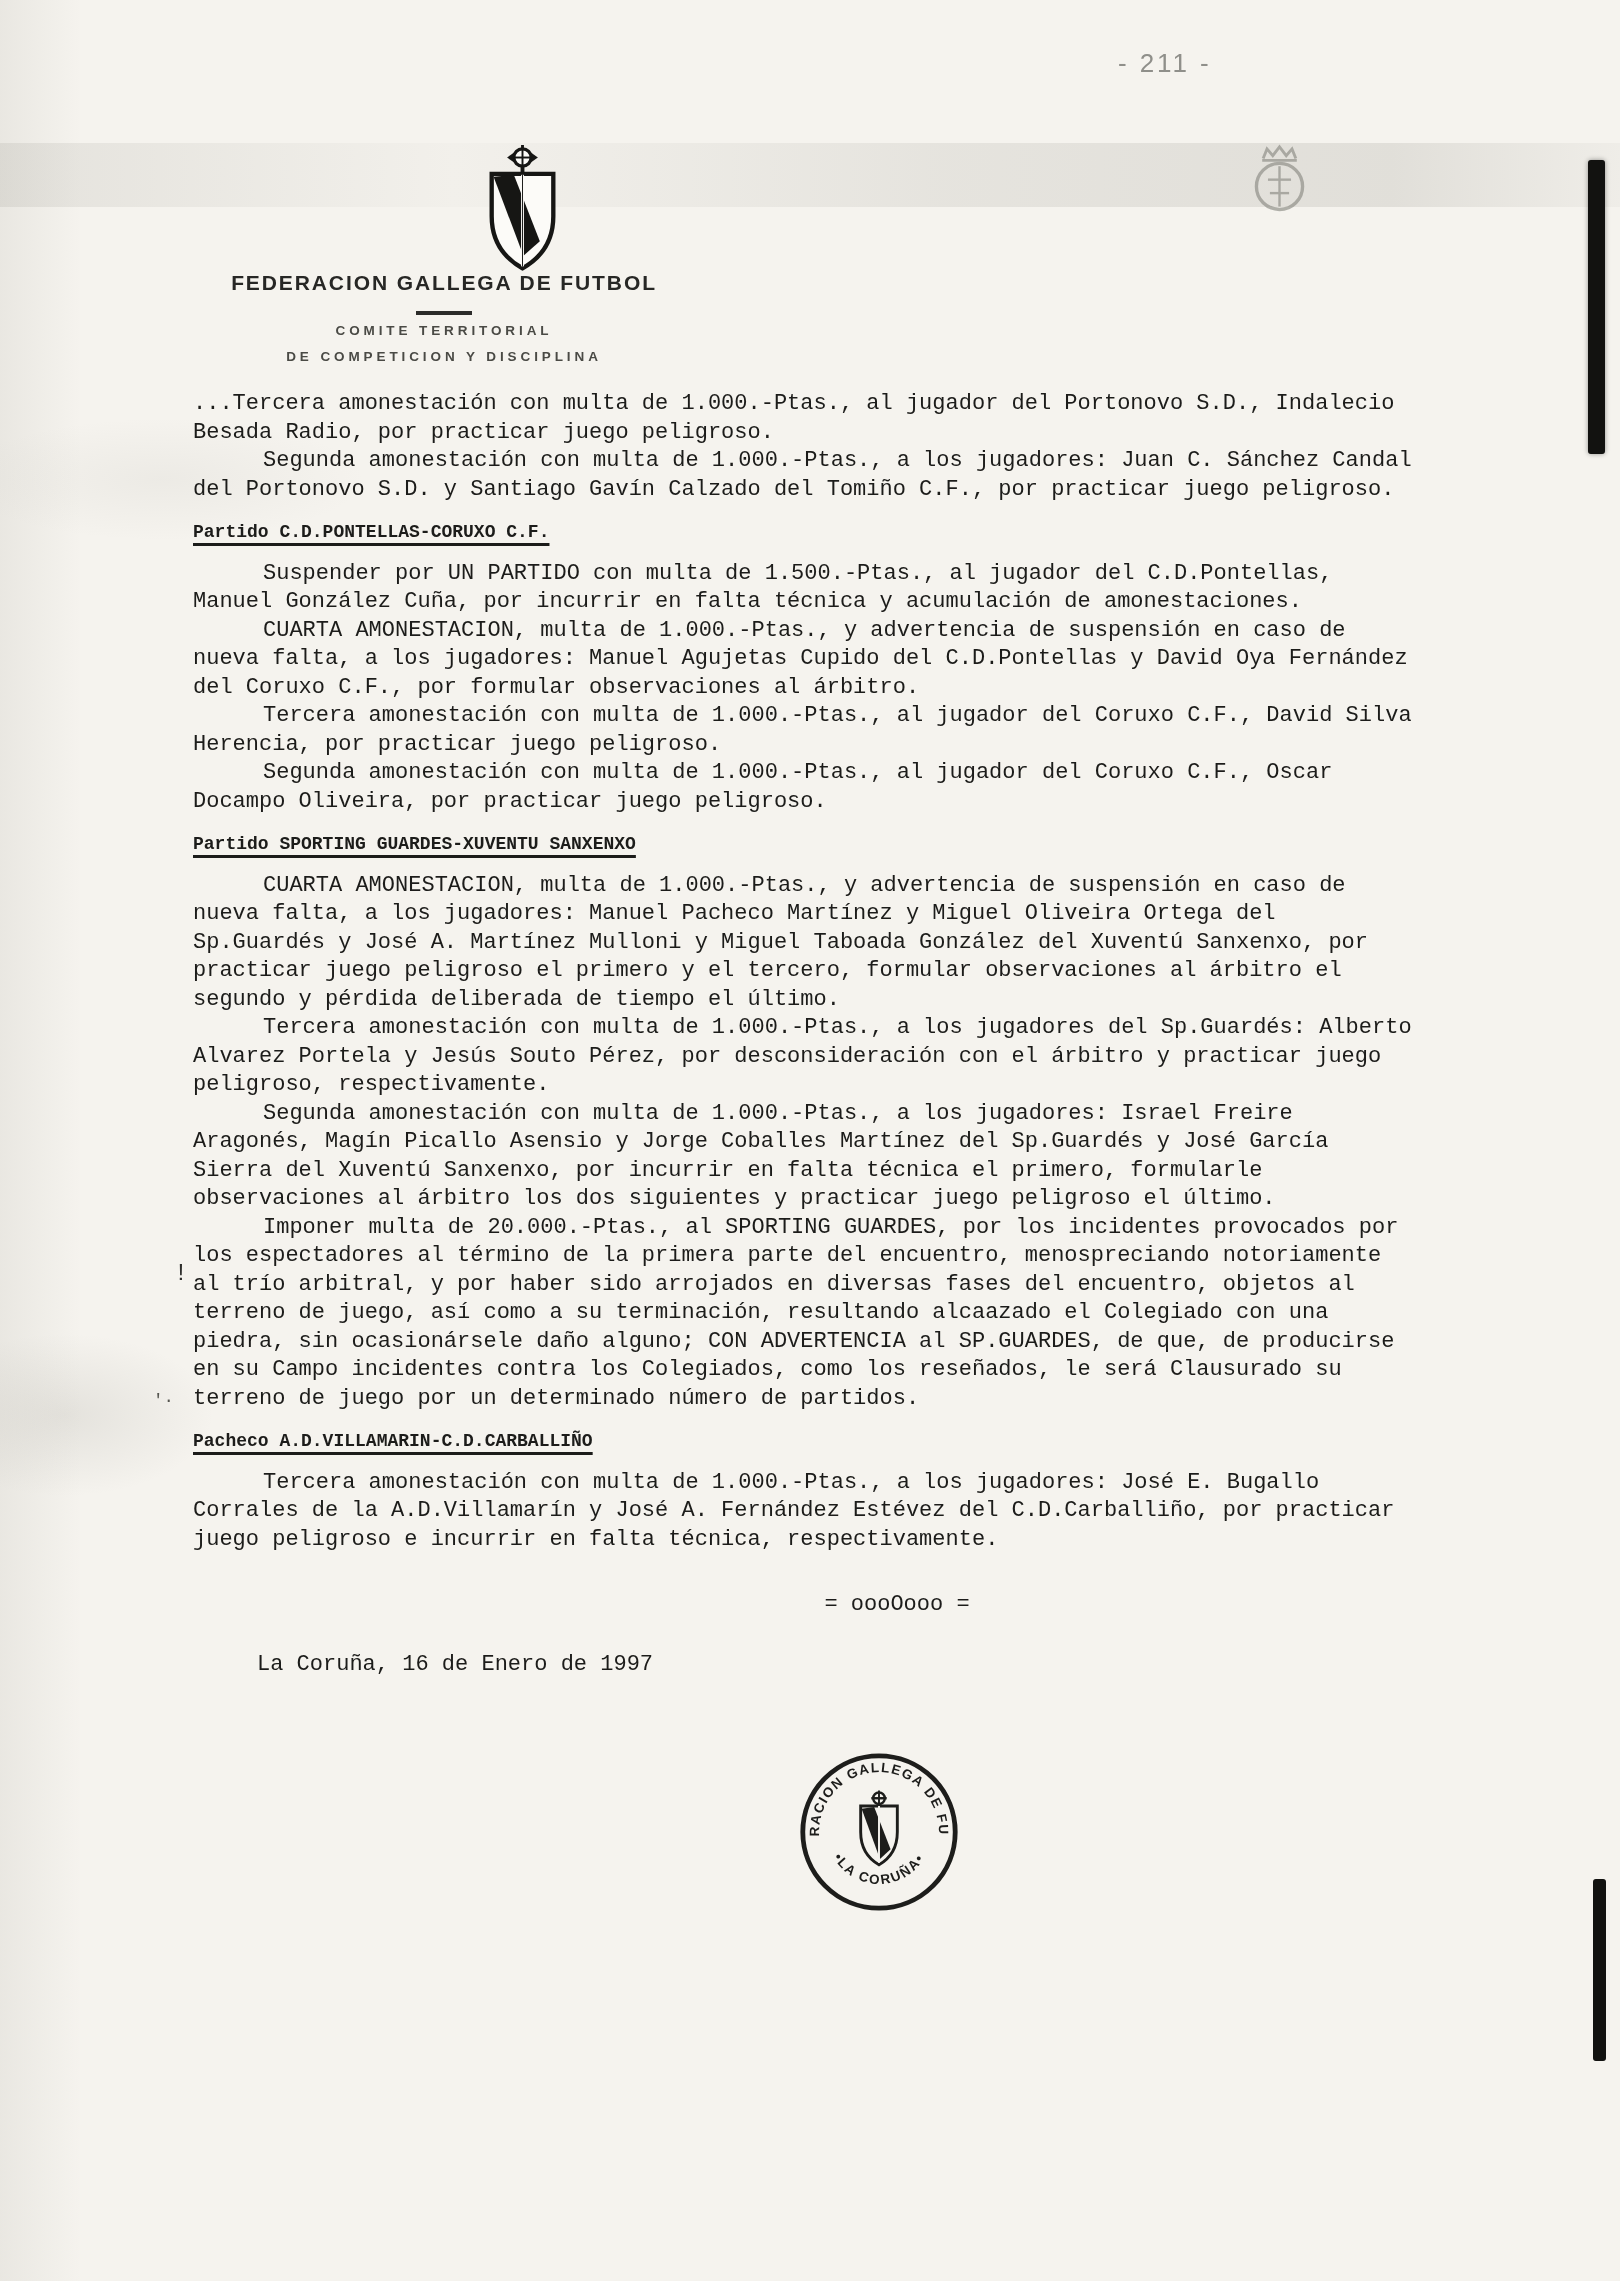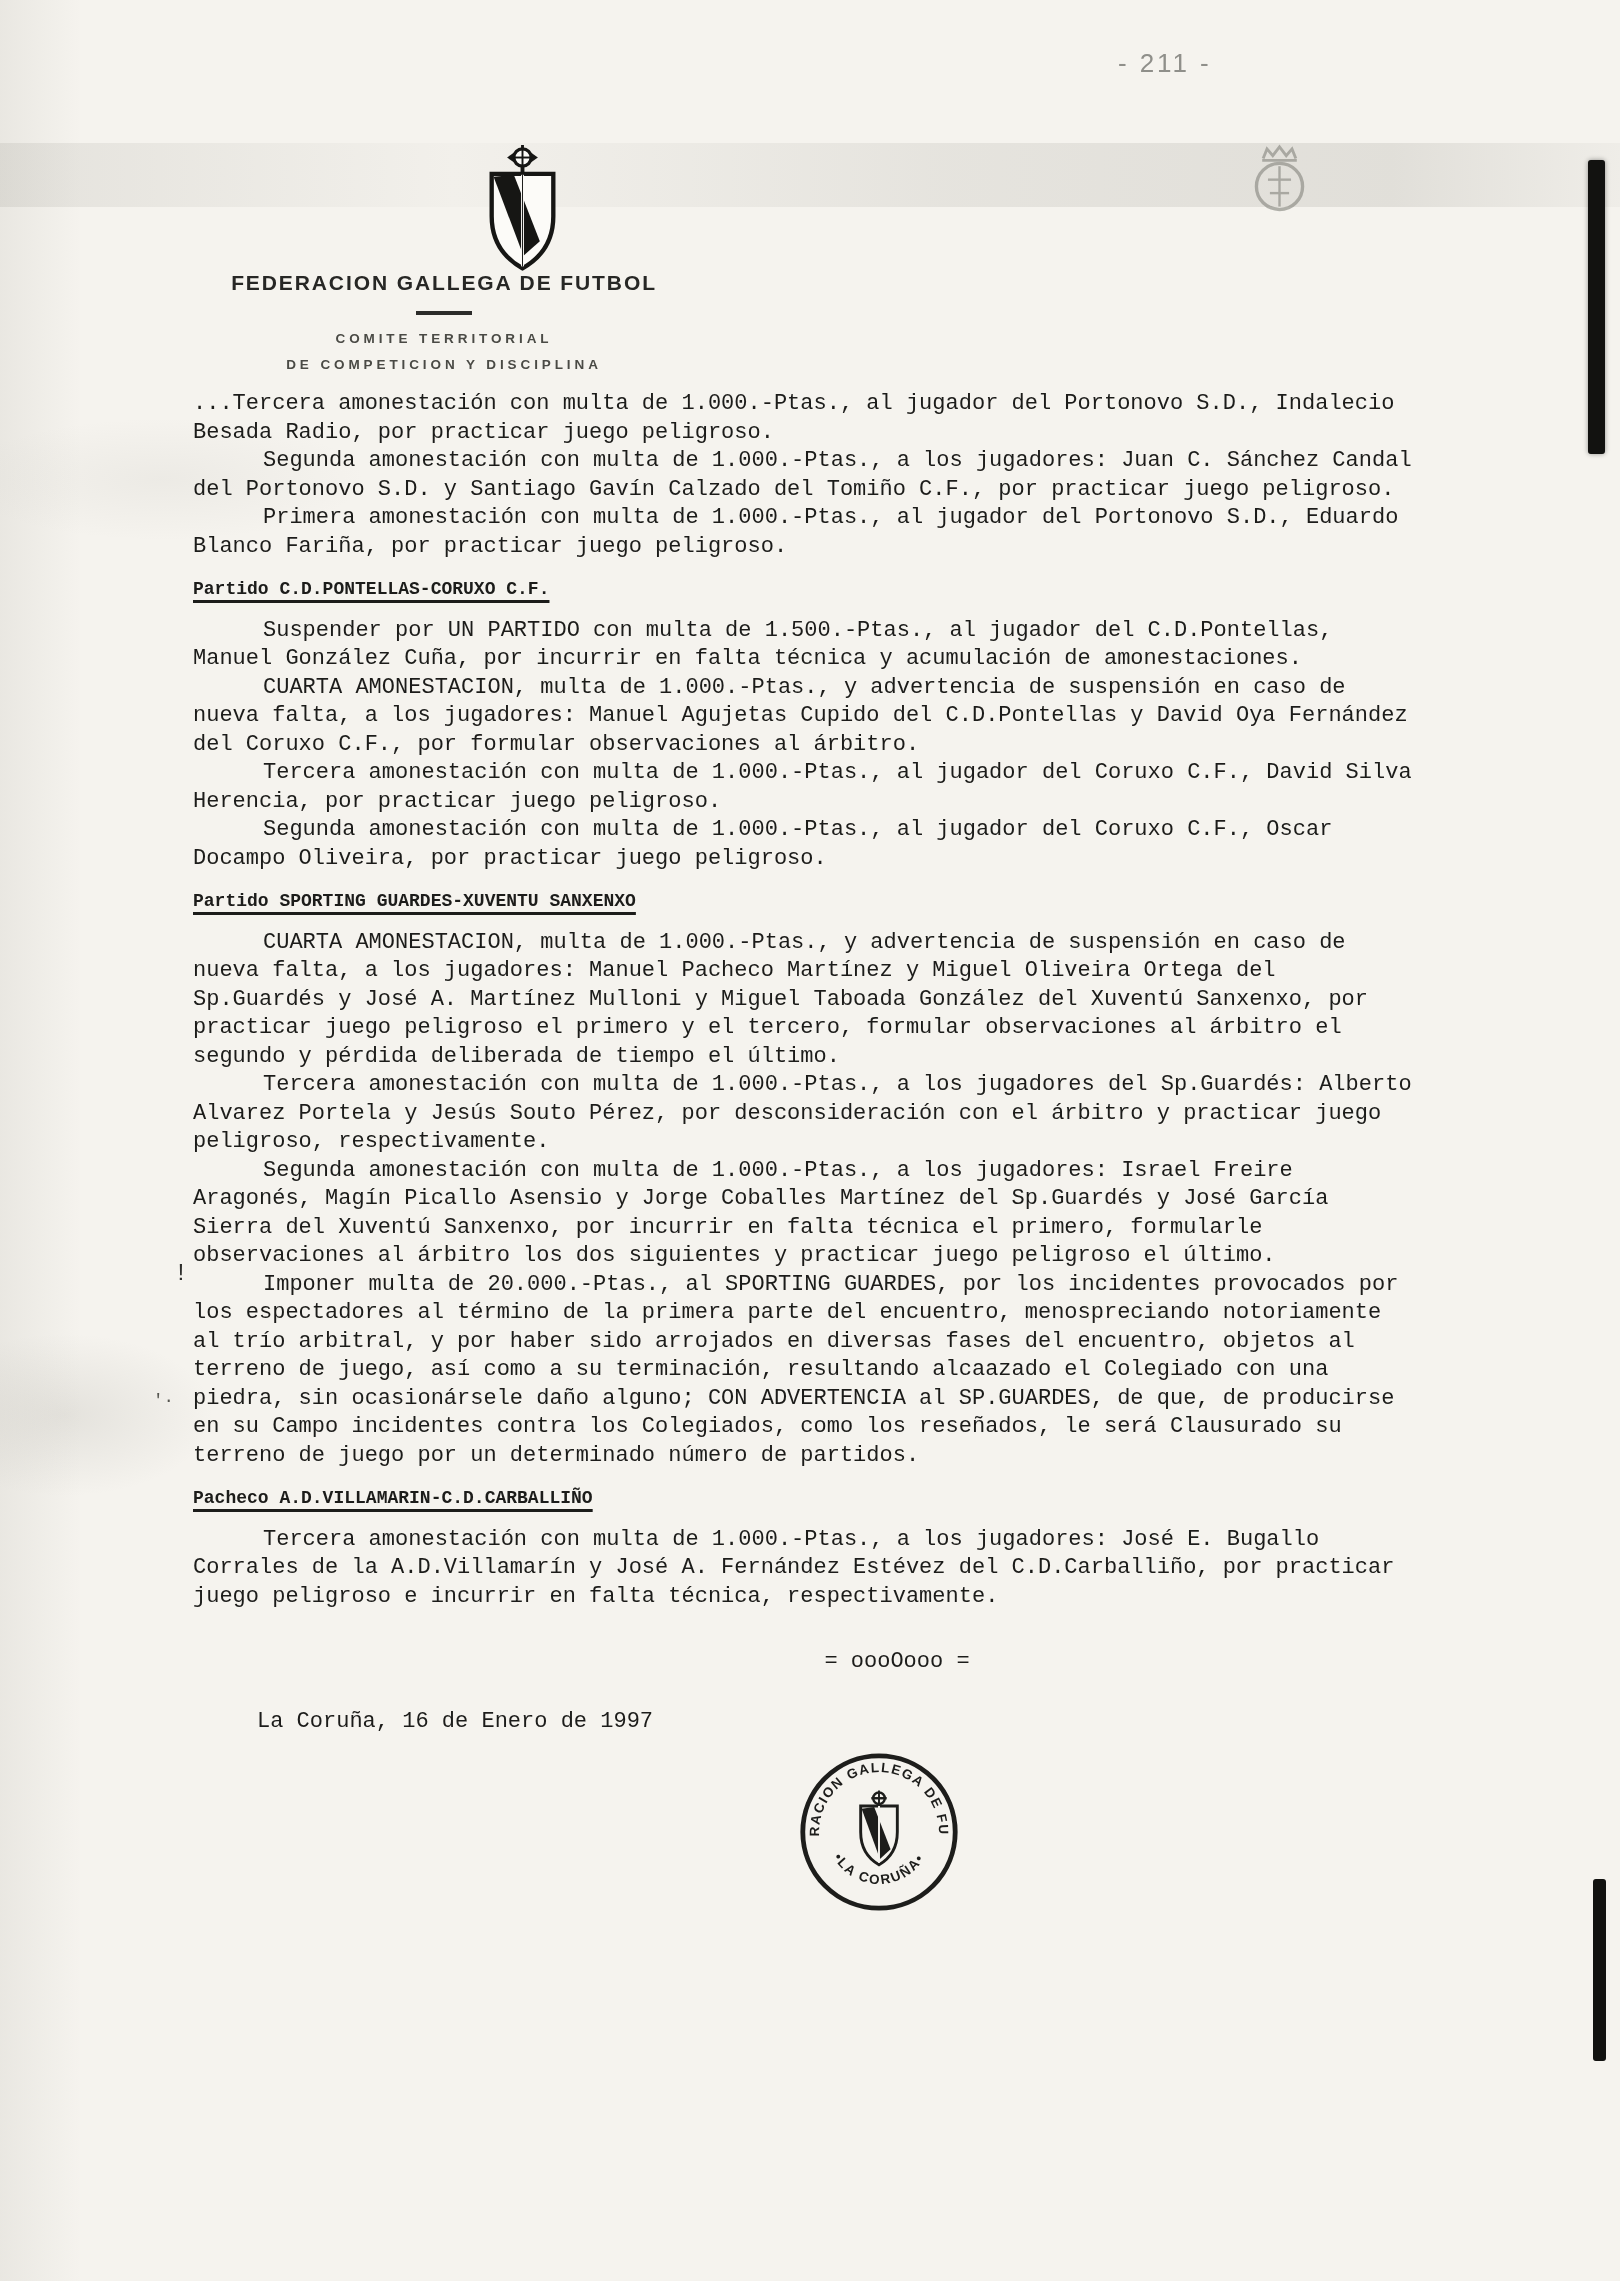--- a/index.html
+++ b/index.html
@@ -35,21 +35,21 @@
   .org-name {
     position: absolute; top: 271px; left: 193px; width: 502px;
     text-align: center;
     font-family: "Liberation Sans", sans-serif;
     font-weight: bold; font-size: 21px; letter-spacing: 1.9px; color: #272725;
   }
   .header-rule { position: absolute; top: 311px; left: 416px; width: 56px; height: 3.9px; background: #2c2c2a; }
   .committee {
     position: absolute; left: 193px; width: 502px; text-align: center;
     font-family: "Liberation Sans", sans-serif;
-    font-size: 13.5px; letter-spacing: 3.9px; color: #4a4a45; font-weight: bold; margin-top: 8px;
+    font-size: 13.5px; letter-spacing: 3.9px; color: #4a4a45; font-weight: bold;
   }
   .committee.l1 { top: 323px; }
   .committee.l2 { top: 349px; }
   .emblem-right { position: absolute; top: 143px; left: 1242px; opacity: 0.65; }
   .bar { position: absolute; background: #121210; border-radius: 2.9px; }
   .bar-top { top: 160px; left: 1588px; width: 17.4px; height: 294px; box-shadow: 0 0 5.8px rgba(0,0,0,.4); }
   .bar-bottom { top: 1879px; left: 1593px; width: 12.6px; height: 182px; }
   .body {
     position: absolute; top: 390px; left: 193px; width: 1224px;
     font-size: 22px; line-height: 28.5px;
@@ -106,21 +106,20 @@
     <line x1="21" y1="18" x2="57" y2="18" stroke="#8b8b84" stroke-width="3"></line>
     <circle cx="39" cy="45" r="24" fill="none" stroke="#8b8b84" stroke-width="3.5"></circle>
     <line x1="39" y1="24" x2="39" y2="66" stroke="#8b8b84" stroke-width="2.5"></line>
     <line x1="27" y1="38" x2="51" y2="38" stroke="#8b8b84" stroke-width="2.5"></line>
     <line x1="29" y1="52" x2="49" y2="52" stroke="#8b8b84" stroke-width="2.5"></line>
   </svg>
 
   <div class="body">
     <p class="first">...Tercera amonestación con multa de 1.000.-Ptas., al jugador del Portonovo S.D., Indalecio Besada Radio, por practicar juego peligroso.</p>
     <p>Segunda amonestación con multa de 1.000.-Ptas., a los jugadores: Juan C. Sánchez Candal del Portonovo S.D. y Santiago Gavín Calzado del Tomiño C.F., por practicar juego peligroso.</p>
-    <p>Primera amonestación con multa de 1.000.-Ptas., al jugador del Portonovo S.D., Eduardo Blanco Fariña, por practicar juego peligroso.</p>
     <h3 class="section">Partido C.D.PONTELLAS-CORUXO C.F.</h3>
     <p>Suspender por UN PARTIDO con multa de 1.500.-Ptas., al jugador del C.D.Pontellas, Manuel González Cuña, por incurrir en falta técnica y acumulación de amonestaciones.</p>
     <p>CUARTA AMONESTACION, multa de 1.000.-Ptas., y advertencia de suspensión en caso de nueva falta, a los jugadores: Manuel Agujetas Cupido del C.D.Pontellas y David Oya Fernández del Coruxo C.F., por formular observaciones al árbitro.</p>
     <p>Tercera amonestación con multa de 1.000.-Ptas., al jugador del Coruxo C.F., David Silva Herencia, por practicar juego peligroso.</p>
     <p>Segunda amonestación con multa de 1.000.-Ptas., al jugador del Coruxo C.F., Oscar Docampo Oliveira, por practicar juego peligroso.</p>
     <h3 class="section">Partido SPORTING GUARDES-XUVENTU SANXENXO</h3>
     <p>CUARTA AMONESTACION, multa de 1.000.-Ptas., y advertencia de suspensión en caso de nueva falta, a los jugadores: Manuel Pacheco Martínez y Miguel Oliveira Ortega del Sp.Guardés y José A. Martínez Mulloni y Miguel Taboada González del Xuventú Sanxenxo, por practicar juego peligroso el primero y el tercero, formular observaciones al árbitro el segundo y pérdida deliberada de tiempo el último.</p>
     <p>Tercera amonestación con multa de 1.000.-Ptas., a los jugadores del Sp.Guardés: Alberto Alvarez Portela y Jesús Souto Pérez, por desconsideración con el árbitro y practicar juego peligroso, respectivamente.</p>
     <p>Segunda amonestación con multa de 1.000.-Ptas., a los jugadores: Israel Freire Aragonés, Magín Picallo Asensio y Jorge Coballes Martínez del Sp.Guardés y José García Sierra del Xuventú Sanxenxo, por incurrir en falta técnica el primero, formularle observaciones al árbitro los dos siguientes y practicar juego peligroso el último.</p>
     <p>Imponer multa de 20.000.-Ptas., al SPORTING GUARDES, por los incidentes provocados por los espectadores al término de la primera parte del encuentro, menospreciando notoriamente al trío arbitral, y por haber sido arrojados en diversas fases del encuentro, objetos al terreno de juego, así como a su terminación, resultando alcaazado el Colegiado con una piedra, sin ocasionársele daño alguno; CON ADVERTENCIA al SP.GUARDES, de que, de producirse en su Campo incidentes contra los Colegiados, como los reseñados, le será Clausurado su terreno de juego por un determinado número de partidos.</p>

